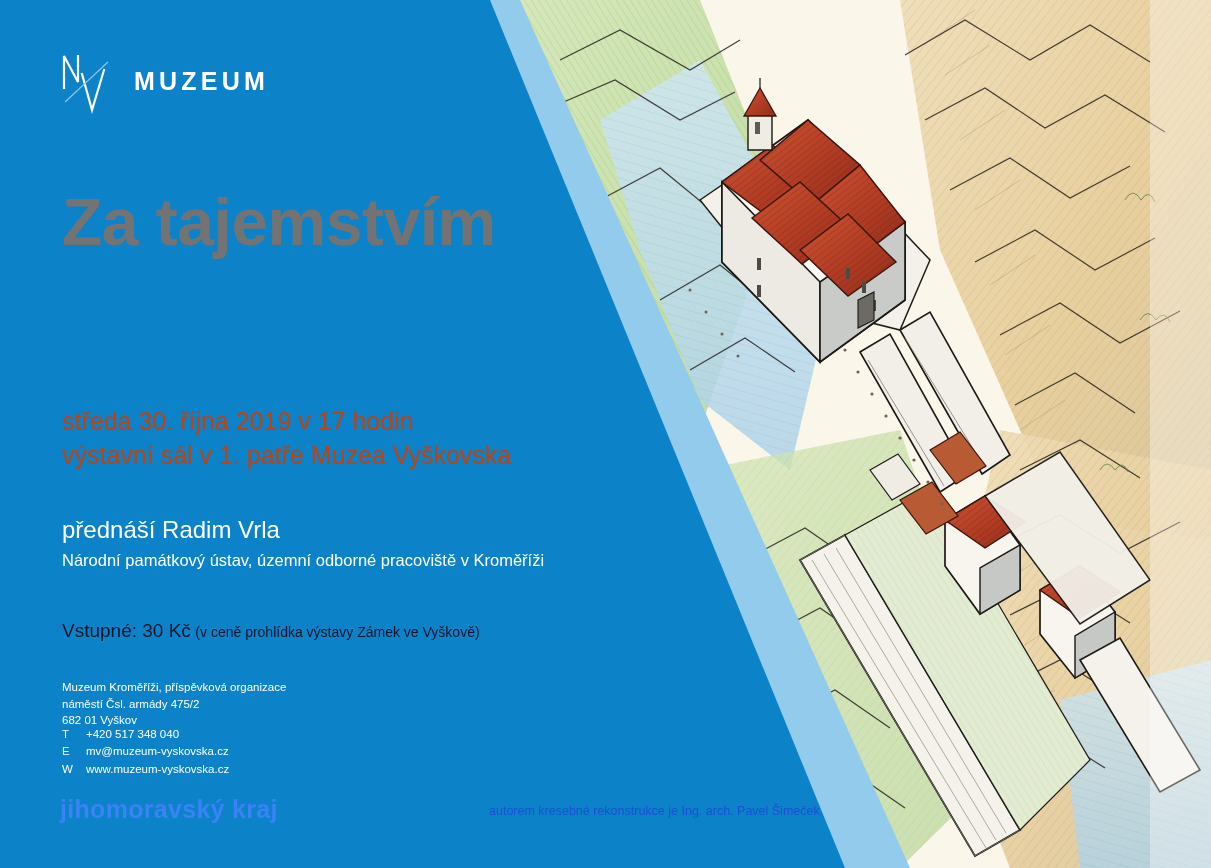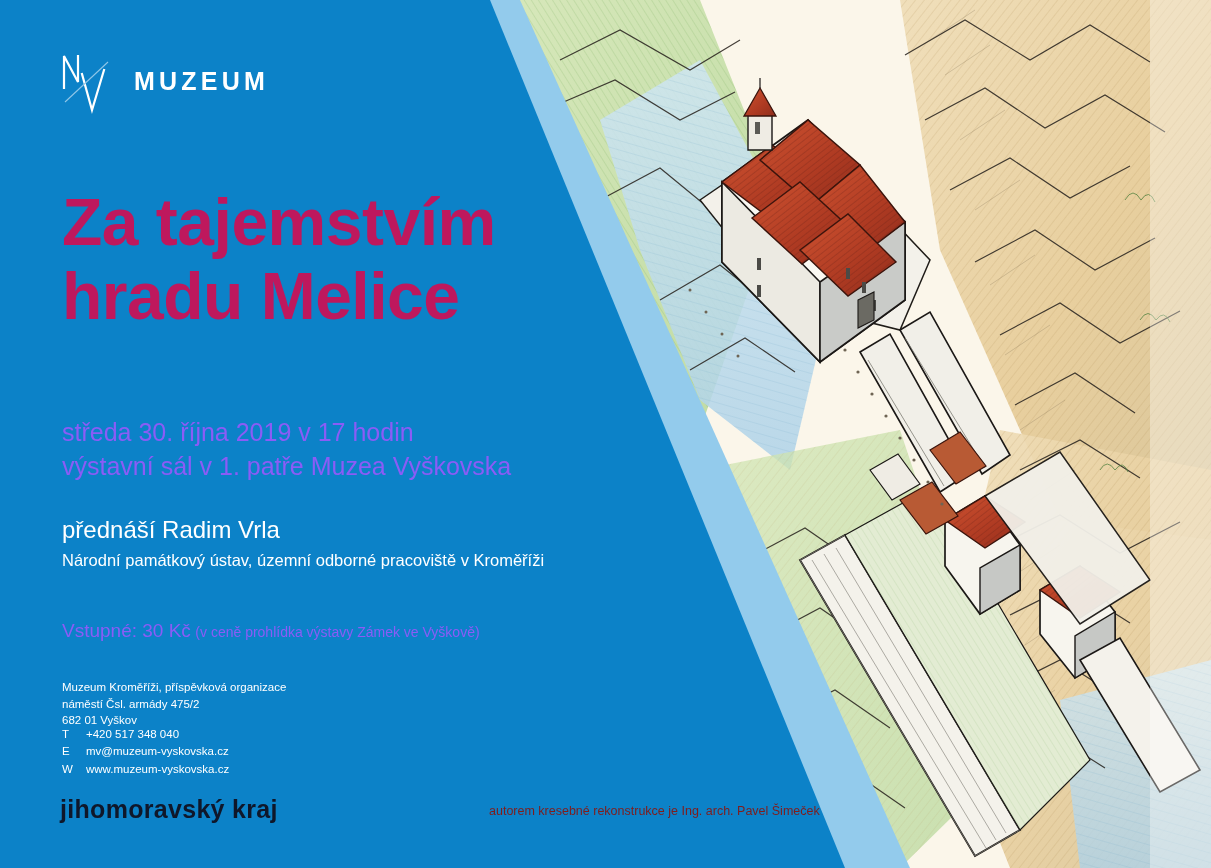--- a/index.html
+++ b/index.html
@@ -55,47 +55,47 @@
     color:#ffffff; font-size:25px; font-weight:700; letter-spacing:4.2px; line-height:1;
   }
   .logo-l2{
     color:#ffffff; font-size:25px; font-weight:400; letter-spacing:3.8px; line-height:1;
   }
 
   
   .headline{
     position:absolute; left:62px; top:186px;
     width:560px;
-    color:#be185d;
+    color:#737373;
     font-size:66px; font-weight:700; line-height:1.12;
     letter-spacing:-0.5px;
   }
   .headline .ln{ display:block; }
 
   
   .when{
-    position:absolute; left:62px; top:416px;
-    color:#8b5cf6; font-size:25px; font-weight:400; line-height:1.35;
+    position:absolute; left:62px; top:405px;
+    color:#c2410c; font-size:25px; font-weight:400; line-height:1.35;
   }
   .when .ln{ display:block; white-space:nowrap; }
 
   
   .speaker-name{
     position:absolute; left:62px; top:516px;
     color:#ffffff; font-size:24px; font-weight:400; line-height:1.2;
   }
   .speaker-org{
     position:absolute; left:62px; top:550px;
     color:#ffffff; font-size:16.5px; font-weight:400; line-height:1.3;
   }
 
   
   .price{
     position:absolute; left:62px; top:620px;
-    color:#8b5cf6; line-height:1.2; white-space:nowrap;
+    color:#0f172a; line-height:1.2; white-space:nowrap;
   }
   .price-main{ font-size:19px; }
   .price-note{ font-size:14px; }
 
   
   .address{
     position:absolute; left:62px; top:679px;
     color:#ffffff; font-size:11.5px; line-height:1.45;
   }
   .address .ln{ display:block; }
@@ -104,33 +104,33 @@
     position:absolute; left:62px; top:726px;
     color:#ffffff; font-size:11.5px; line-height:1.5;
   }
   .crow{ display:flex; }
   .ckey{ width:24px; flex:0 0 24px; }
   .cval{ }
 
   
   .jmk{
     position:absolute; left:60px; top:797px;
-    color:#0f172a; font-size:25px; font-weight:700; letter-spacing:0.3px;
+    color:#3b82f6; font-size:25px; font-weight:700; letter-spacing:0.3px;
     line-height:1; white-space:nowrap;
   }
   .jmk .mk{ position:relative; display:inline-block; }
   .jmk .mk::after{
     content:""; position:absolute; left:1px; right:1px; bottom:-1px;
     height:3px; background:#0c82c8;
   }
 
   
   .credit{
     position:absolute; left:489px; top:804px;
-    color:#7f1d1d; font-size:12.5px; line-height:1.2; white-space:nowrap;
+    color:#1d4ed8; font-size:12.5px; line-height:1.2; white-space:nowrap;
   }
 </style>
 </head>
 <body>
 
 <div id="poster">
 
   <div id="art-layer">
     <svg id="art-svg" viewBox="0 0 1211 868" preserveAspectRatio="none" aria-hidden="true">
       <defs>
@@ -349,21 +349,20 @@
         <path d="M22 26 L32 62 L44 22" fill="none" stroke="#ffffff" stroke-width="2.2" stroke-linecap="square" stroke-linejoin="miter"></path>
         <line x1="5" y1="54" x2="48" y2="14" stroke="#8fc6e8" stroke-width="1.1"></line>
       </svg>
       <div class="logo-words">
         <div class="logo-l1">MUZEUM</div>
       </div>
     </div>
 
     <h1 class="headline">
       <span class="ln">Za tajemstvím</span>
-      <span class="ln">hradu Melice</span>
     </h1>
 
     <div class="when">
       <span class="ln">středa 30. října 2019 v 17 hodin</span>
       <span class="ln">výstavní sál v 1. patře Muzea Vyškovska</span>
     </div>
 
     <div class="speaker-name">přednáší Radim Vrla</div>
     <div class="speaker-org">Národní památkový ústav, územní odborné pracoviště v Kroměříži</div>
 

